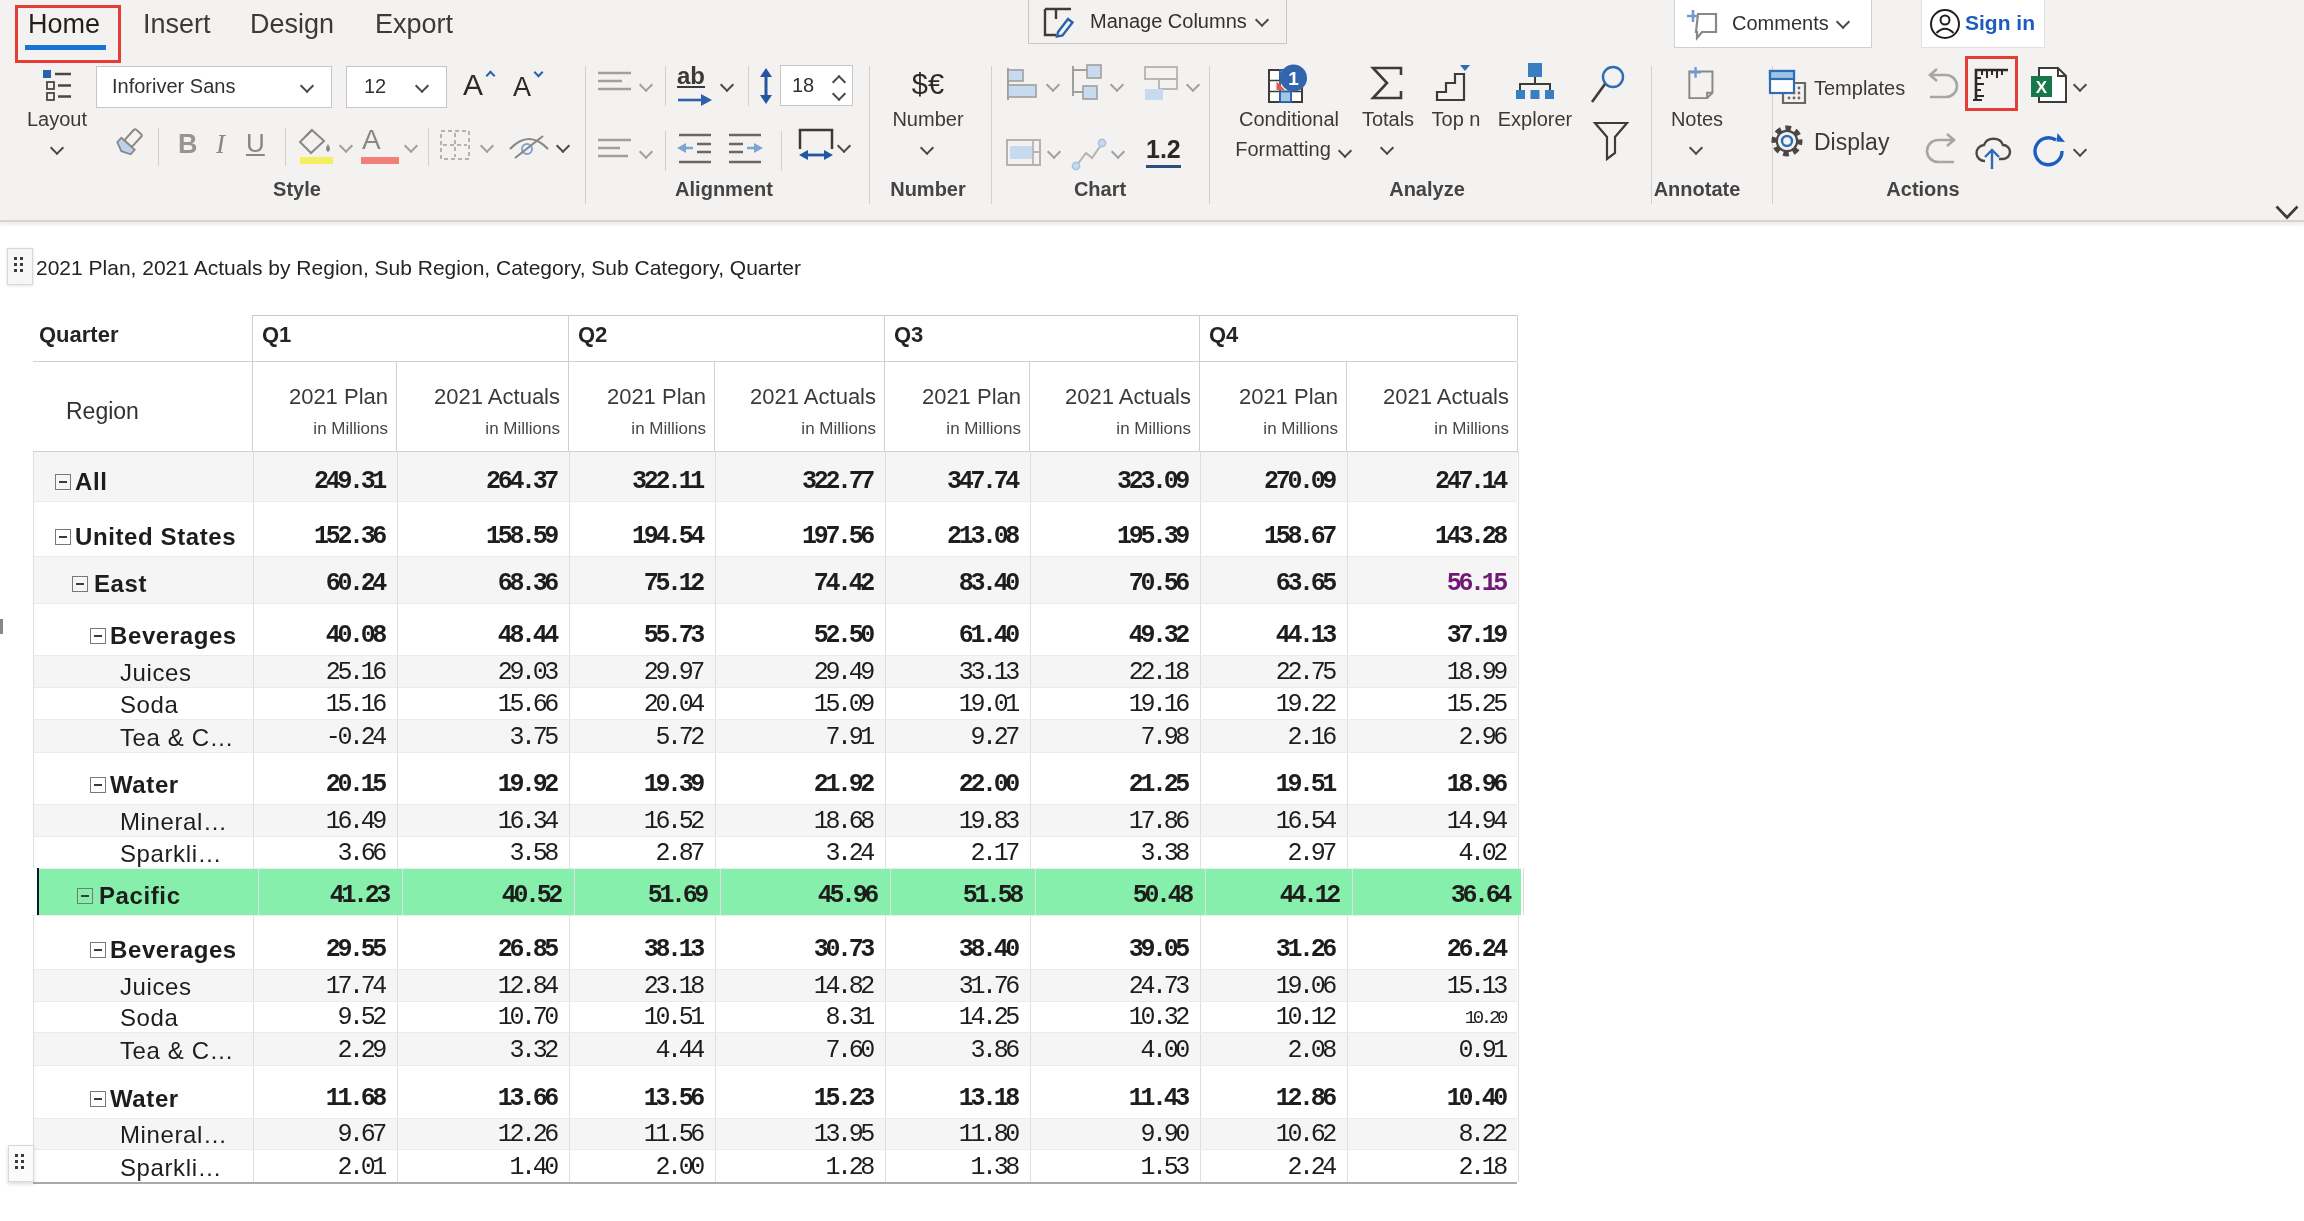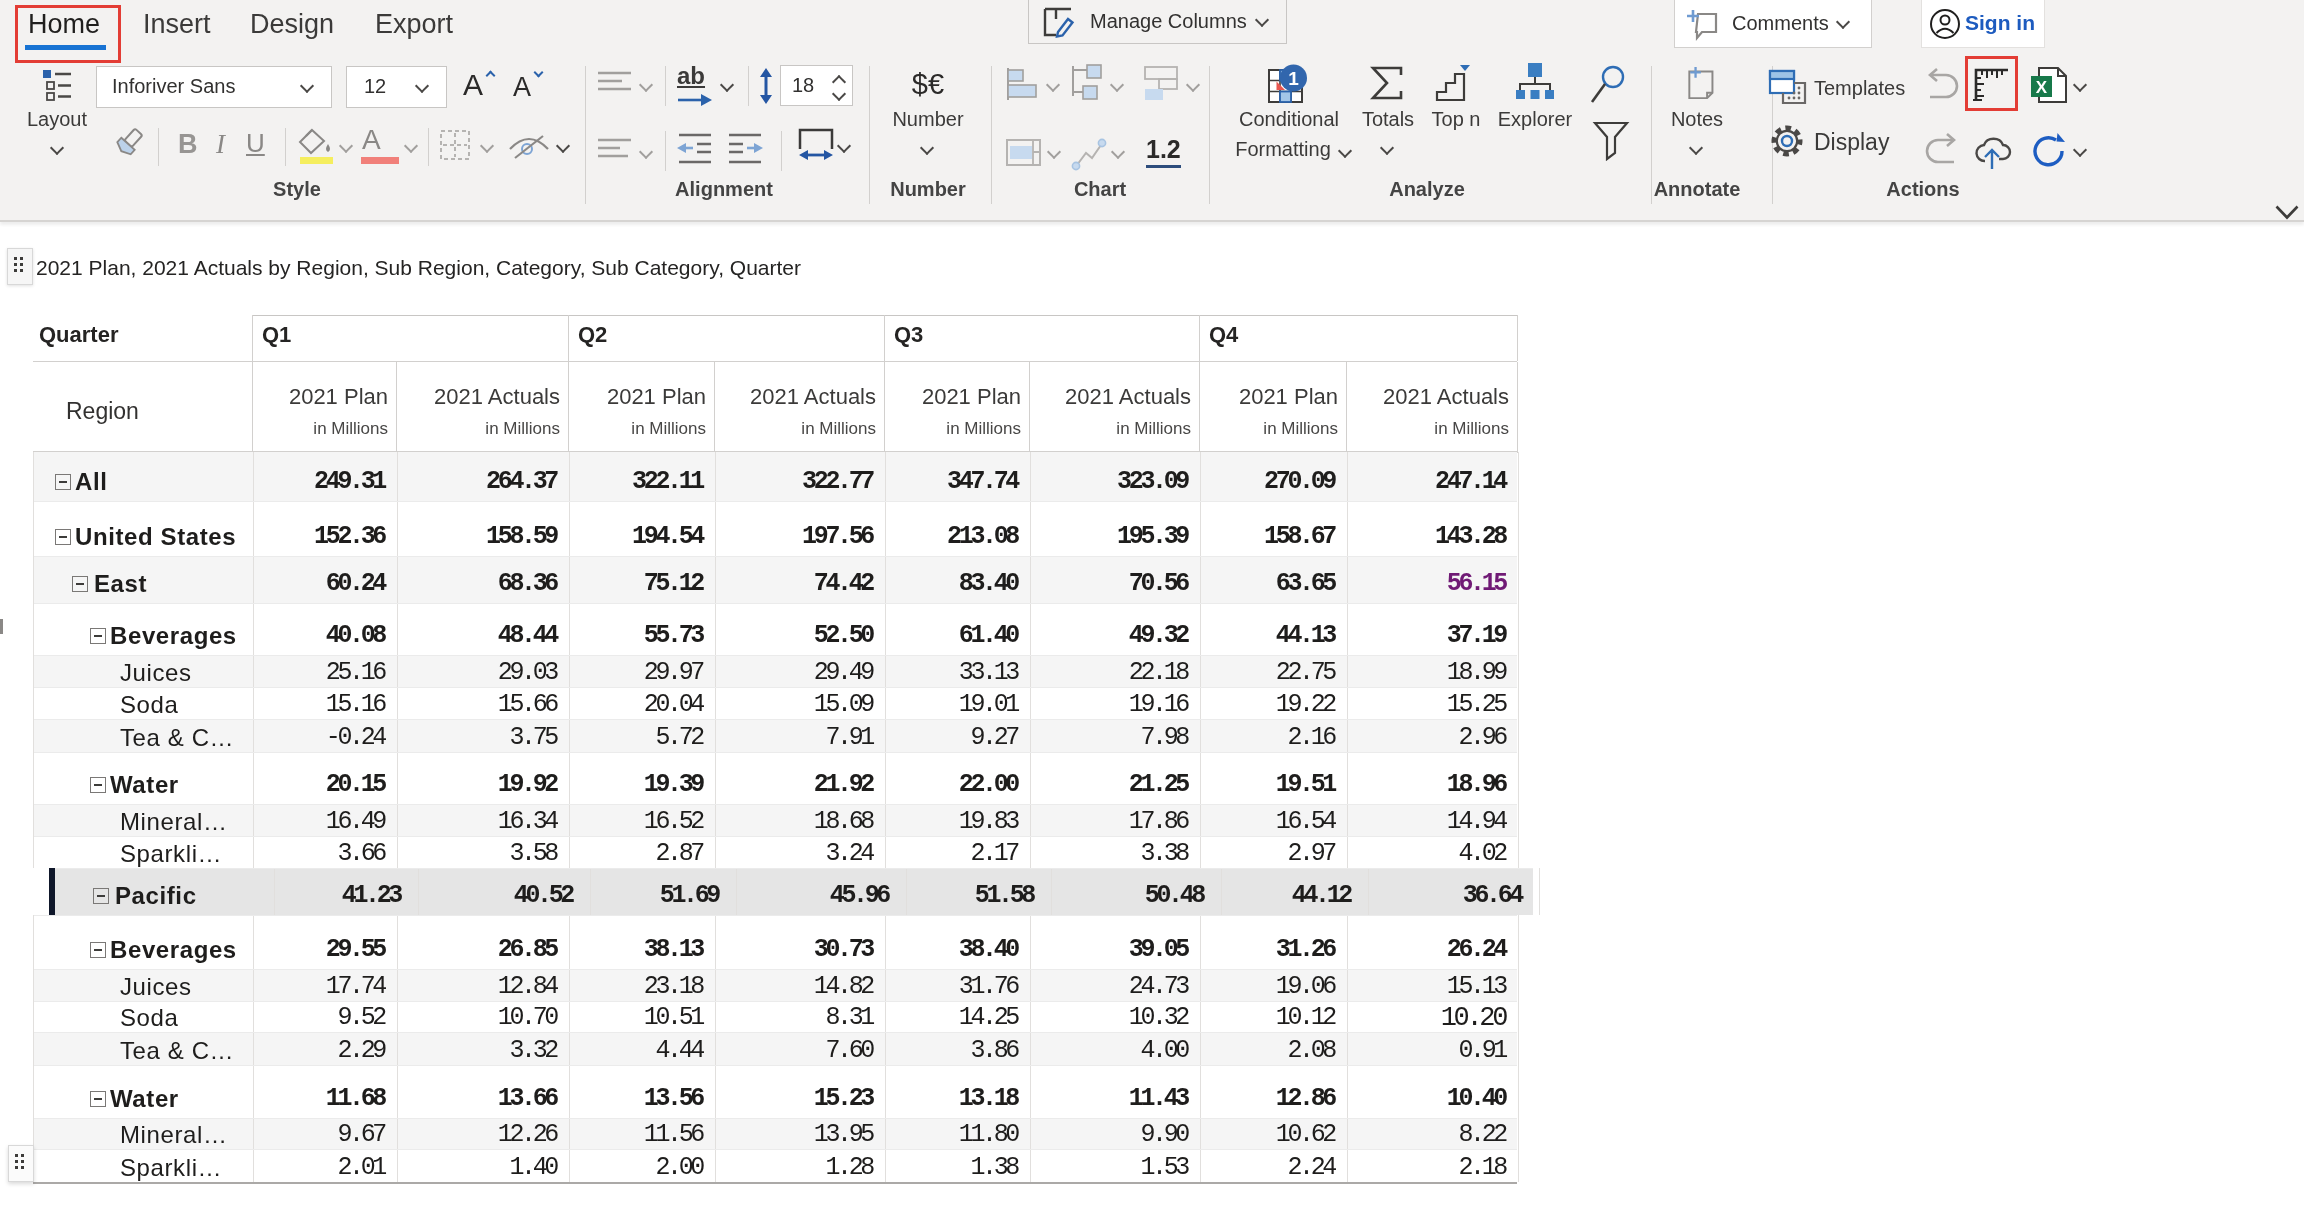--- a/index.html
+++ b/index.html
@@ -541,21 +541,21 @@
 <div class="tx" style="left:86px;top:2px;line-height:32px;font-size:24px;font-weight:normal;letter-spacing:.6px;color:#1e1d1c">Sparkli…</div>
 <div class="tx num" style="right:1133px;top:2px;line-height:32px;font-size:25px;font-weight:normal;color:#1e1d1c">3.66</div>
 <div class="tx num" style="right:961px;top:2px;line-height:32px;font-size:25px;font-weight:normal;color:#1e1d1c">3.58</div>
 <div class="tx num" style="right:815px;top:2px;line-height:32px;font-size:25px;font-weight:normal;color:#1e1d1c">2.87</div>
 <div class="tx num" style="right:645px;top:2px;line-height:32px;font-size:25px;font-weight:normal;color:#1e1d1c">3.24</div>
 <div class="tx num" style="right:500px;top:2px;line-height:32px;font-size:25px;font-weight:normal;color:#1e1d1c">2.17</div>
 <div class="tx num" style="right:330px;top:2px;line-height:32px;font-size:25px;font-weight:normal;color:#1e1d1c">3.38</div>
 <div class="tx num" style="right:183px;top:2px;line-height:32px;font-size:25px;font-weight:normal;color:#1e1d1c">2.97</div>
 <div class="tx num" style="right:12px;top:2px;line-height:32px;font-size:25px;font-weight:normal;color:#1e1d1c">4.02</div>
 </div>
-<div class="ab" style="left:16px;top:553px;width:100%;height:47px;background:#e5e5e5;border-left:6px solid #0f172a">
+<div class="ab" style="left:4px;top:553px;width:100%;height:47px;background:#86efac;border-left:2px solid #0f172a">
 <div class="ab" style="left:219px;top:0;width:1px;height:47px;background:#e1dfdd"></div>
 <div class="ab" style="left:363px;top:0;width:1px;height:47px;background:#e1dfdd"></div>
 <div class="ab" style="left:535px;top:0;width:1px;height:47px;background:#e1dfdd"></div>
 <div class="ab" style="left:681px;top:0;width:1px;height:47px;background:#e1dfdd"></div>
 <div class="ab" style="left:851px;top:0;width:1px;height:47px;background:#e1dfdd"></div>
 <div class="ab" style="left:996px;top:0;width:1px;height:47px;background:#e1dfdd"></div>
 <div class="ab" style="left:1166px;top:0;width:1px;height:47px;background:#e1dfdd"></div>
 <div class="ab" style="left:1313px;top:0;width:1px;height:47px;background:#e1dfdd"></div>
 <div class="ab" style="left:1484px;top:0;width:1px;height:47px;background:#e1dfdd"></div>
 <div class="ab" style="left:0;top:0;width:100%;height:1px;background:#ebebeb"></div>
@@ -627,21 +627,21 @@
 <div class="ab" style="left:1484px;top:0;width:1px;height:31px;background:#e1dfdd"></div>
 <div class="ab" style="left:0;top:0;width:100%;height:1px;background:#ebebeb"></div>
 <div class="tx" style="left:86px;top:1px;line-height:32px;font-size:24px;font-weight:normal;letter-spacing:.6px;color:#1e1d1c">Soda</div>
 <div class="tx num" style="right:1133px;top:1px;line-height:32px;font-size:25px;font-weight:normal;color:#1e1d1c">9.52</div>
 <div class="tx num" style="right:961px;top:1px;line-height:32px;font-size:25px;font-weight:normal;color:#1e1d1c">10.70</div>
 <div class="tx num" style="right:815px;top:1px;line-height:32px;font-size:25px;font-weight:normal;color:#1e1d1c">10.51</div>
 <div class="tx num" style="right:645px;top:1px;line-height:32px;font-size:25px;font-weight:normal;color:#1e1d1c">8.31</div>
 <div class="tx num" style="right:500px;top:1px;line-height:32px;font-size:25px;font-weight:normal;color:#1e1d1c">14.25</div>
 <div class="tx num" style="right:330px;top:1px;line-height:32px;font-size:25px;font-weight:normal;color:#1e1d1c">10.32</div>
 <div class="tx num" style="right:183px;top:1px;line-height:32px;font-size:25px;font-weight:normal;color:#1e1d1c">10.12</div>
-<div class="tx num" style="right:12px;top:1px;line-height:32px;font-size:27px;font-weight:normal;color:#1e1d1c">10.20</div>
+<div class="tx num" style="right:12px;top:1px;line-height:32px;font-size:19px;font-weight:normal;color:#1e1d1c">10.20</div>
 </div>
 <div class="ab" style="left:0;top:717px;width:100%;height:33px;background:#f5f5f5;border-left:1px solid #e1dfdd">
 <div class="ab" style="left:219px;top:0;width:1px;height:33px;background:#e1dfdd"></div>
 <div class="ab" style="left:363px;top:0;width:1px;height:33px;background:#e1dfdd"></div>
 <div class="ab" style="left:535px;top:0;width:1px;height:33px;background:#e1dfdd"></div>
 <div class="ab" style="left:681px;top:0;width:1px;height:33px;background:#e1dfdd"></div>
 <div class="ab" style="left:851px;top:0;width:1px;height:33px;background:#e1dfdd"></div>
 <div class="ab" style="left:996px;top:0;width:1px;height:33px;background:#e1dfdd"></div>
 <div class="ab" style="left:1166px;top:0;width:1px;height:33px;background:#e1dfdd"></div>
 <div class="ab" style="left:1313px;top:0;width:1px;height:33px;background:#e1dfdd"></div>

